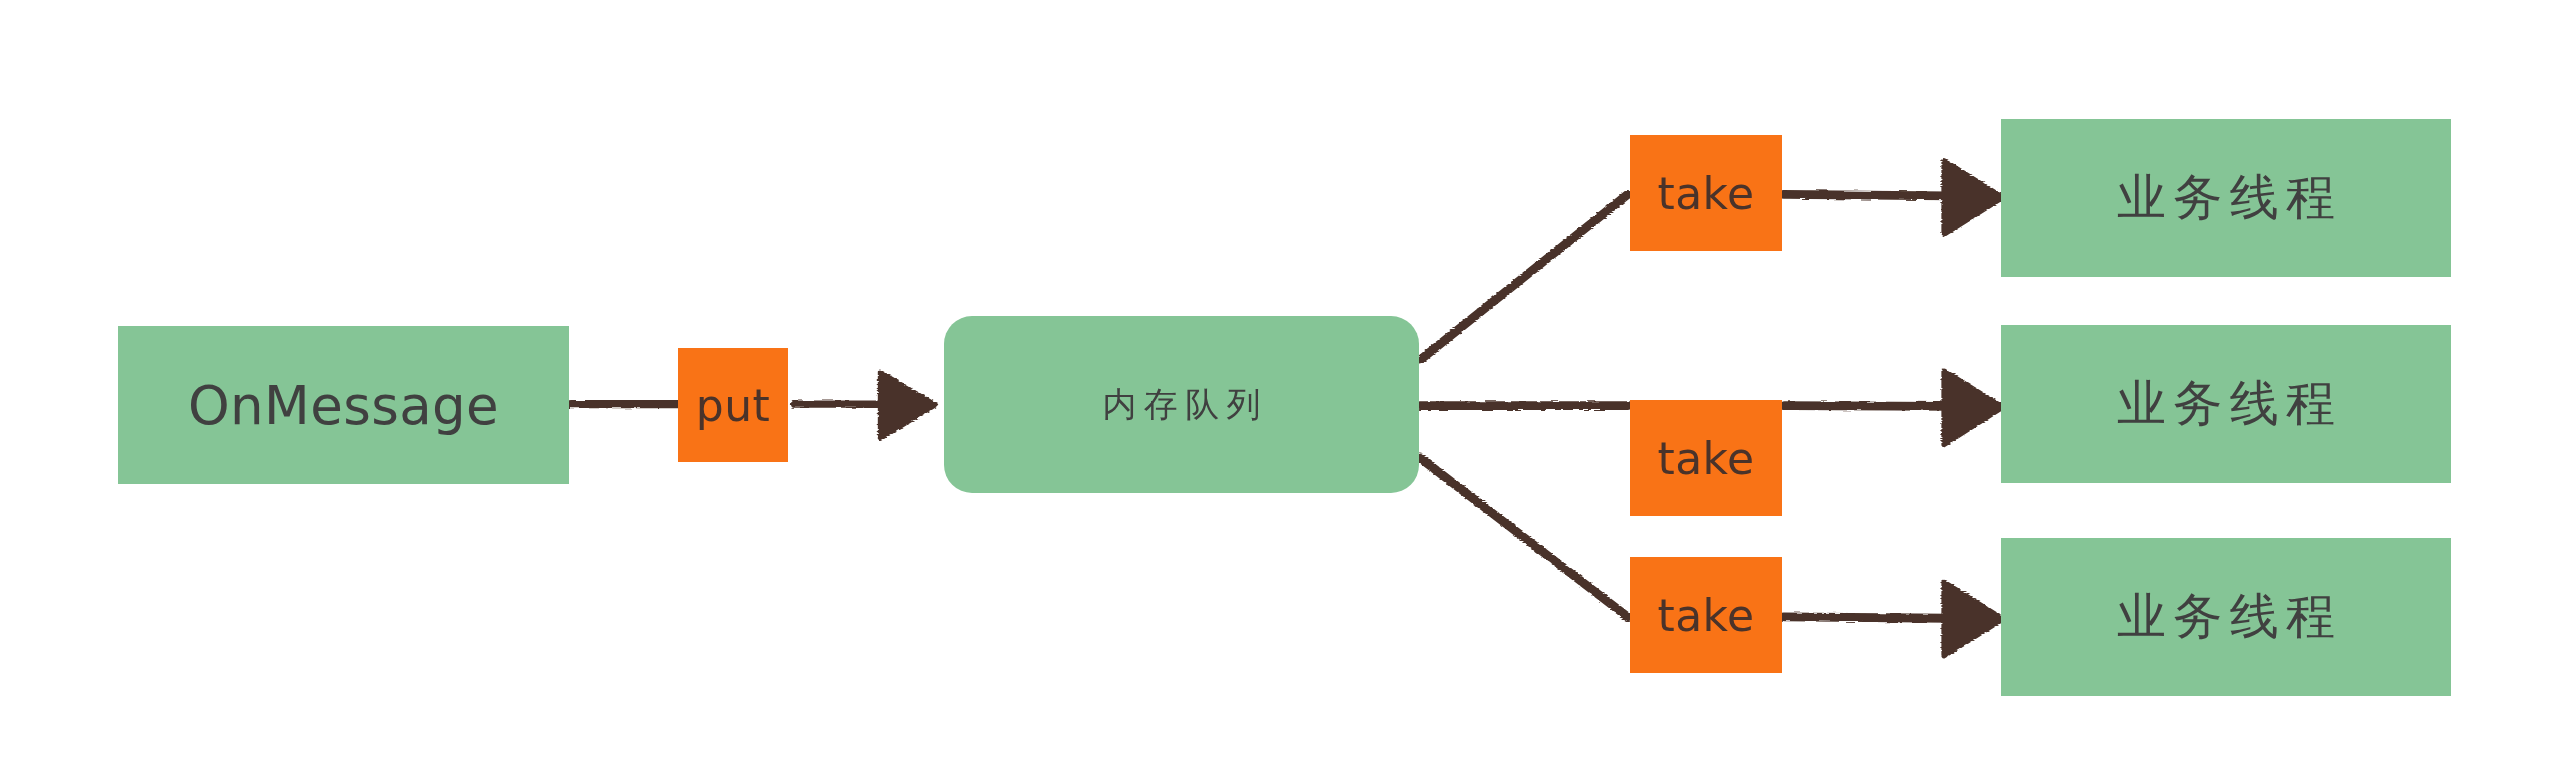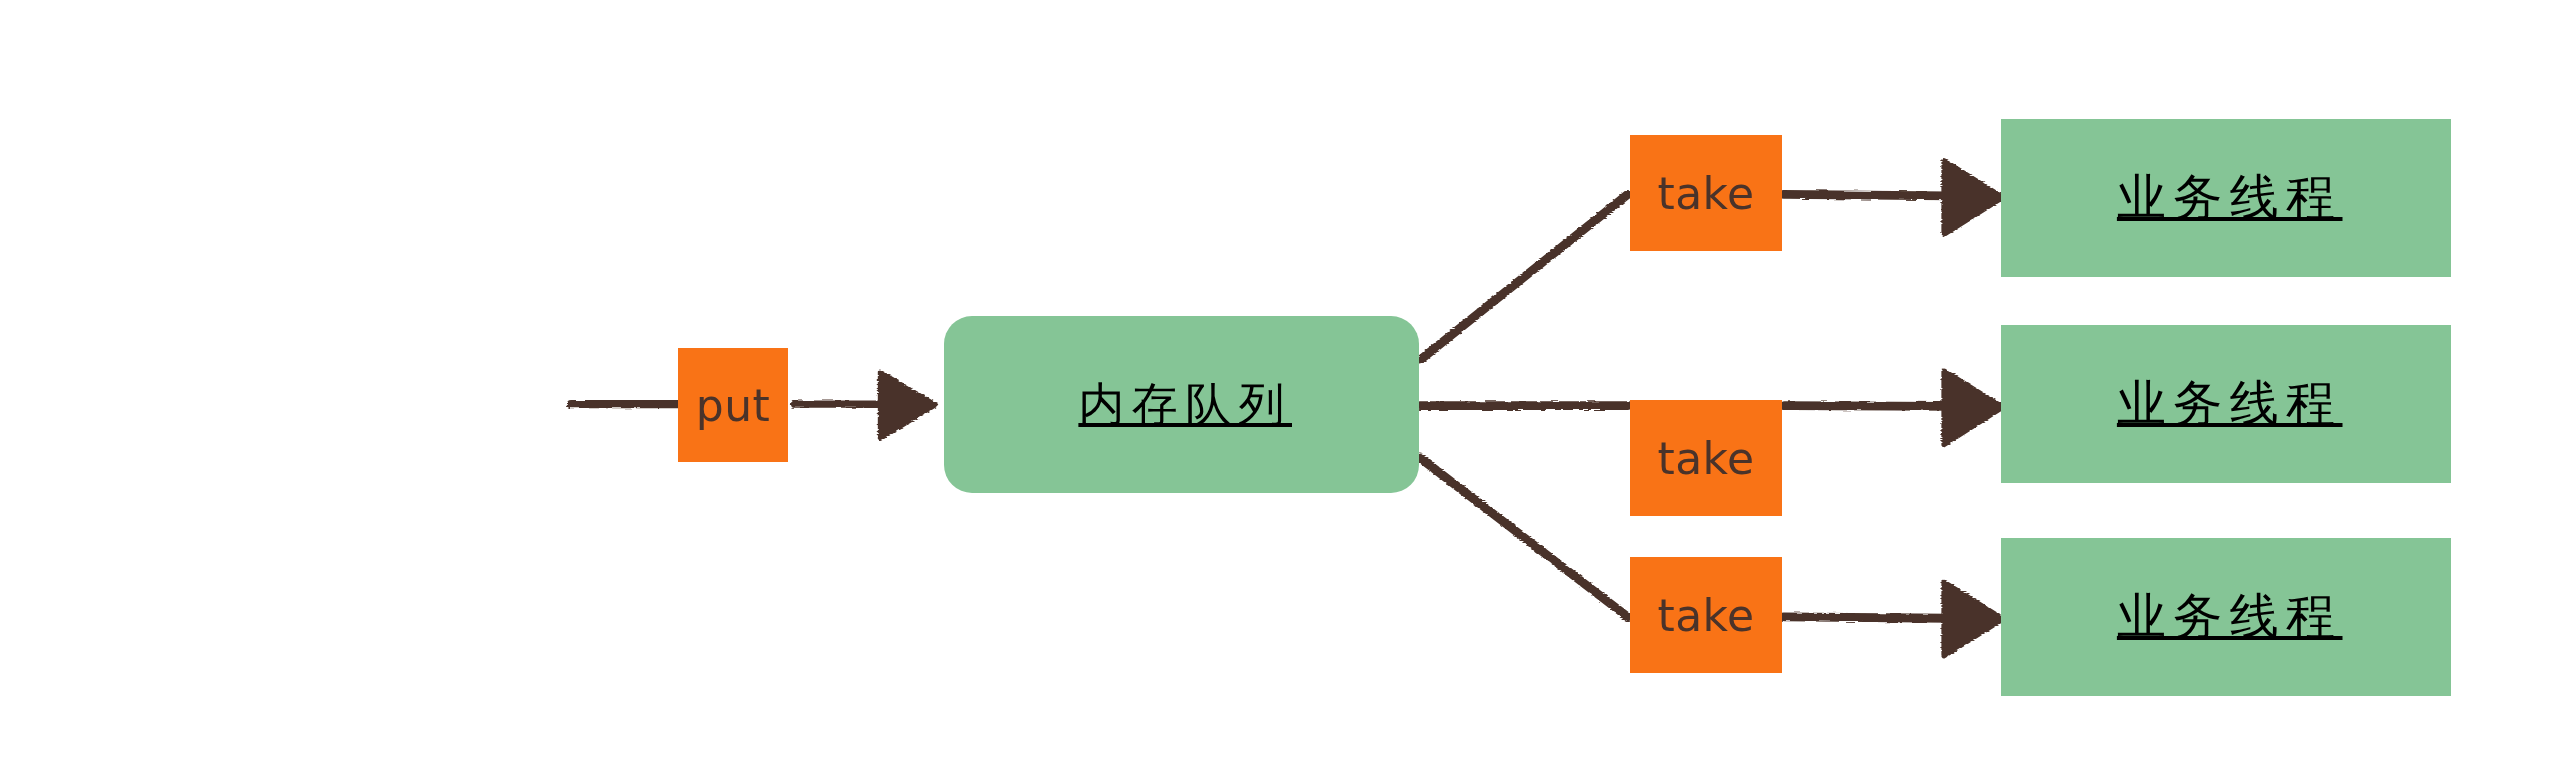--- a/index.html
+++ b/index.html
@@ -29,22 +29,21 @@
   .node {
     position: absolute;
     box-sizing: border-box;
     display: flex;
     align-items: center;
     justify-content: center;
     text-align: center;
   }
   .node-green {
     background: #85c596;
-    color: #000000;
-    text-decoration: underline;
+    color: #404040;
   }
   .node-label {
     background: #f97316;
     color: #4a332a;
   }
   .txt-latin {
     font-family: "DejaVu Sans", sans-serif;
     font-weight: 400;
     letter-spacing: 0.4px;
   }
@@ -55,21 +54,21 @@
     text-indent: 7.4px;
   }
   
   #node-onmessage {
     left: 118px; top: 326px; width: 451px; height: 158px;
     font-size: 53px;
   }
   #node-queue {
     left: 944px; top: 316px; width: 475px; height: 177px;
     border-radius: 28px;
-    font-size: 46px;
+    font-size: 34px;
   }
   .node-thread {
     left: 2001px; width: 450px; height: 158px;
     font-size: 49px;
   }
   #node-thread-1 { top: 119px; }
   #node-thread-2 { top: 325px; }
   #node-thread-3 { top: 538px; }
 
   .edge-label {
@@ -125,20 +124,21 @@
       <path d="M 2642 218 L 2722 268 L 2642 318 Z" stroke-width="7" stroke-linejoin="round"></path>
 
       <path d="M 2424 551 L 2650 552" stroke-width="12" fill="none"></path>
       <path d="M 2642 504 L 2722 553 L 2642 604 Z" stroke-width="7" stroke-linejoin="round"></path>
 
       <path d="M 2424 838 L 2650 840" stroke-width="12" fill="none"></path>
       <path d="M 2642 791 L 2722 841 L 2642 891 Z" stroke-width="7" stroke-linejoin="round"></path>
     </g>
   </svg>
 
+  <div class="node node-green txt-latin" id="node-onmessage">OnMessage</div>
 
   <div class="node node-label txt-latin" id="label-put">put</div>
 
   <div class="node node-green txt-cjk" id="node-queue">内存队列</div>
 
   <div class="node node-label txt-latin edge-label label-take" id="label-take-1">take</div>
   <div class="node node-label txt-latin edge-label label-take" id="label-take-2">take</div>
   <div class="node node-label txt-latin edge-label label-take" id="label-take-3">take</div>
 
   <div class="node node-green txt-cjk node-thread" id="node-thread-1">业务线程</div>

